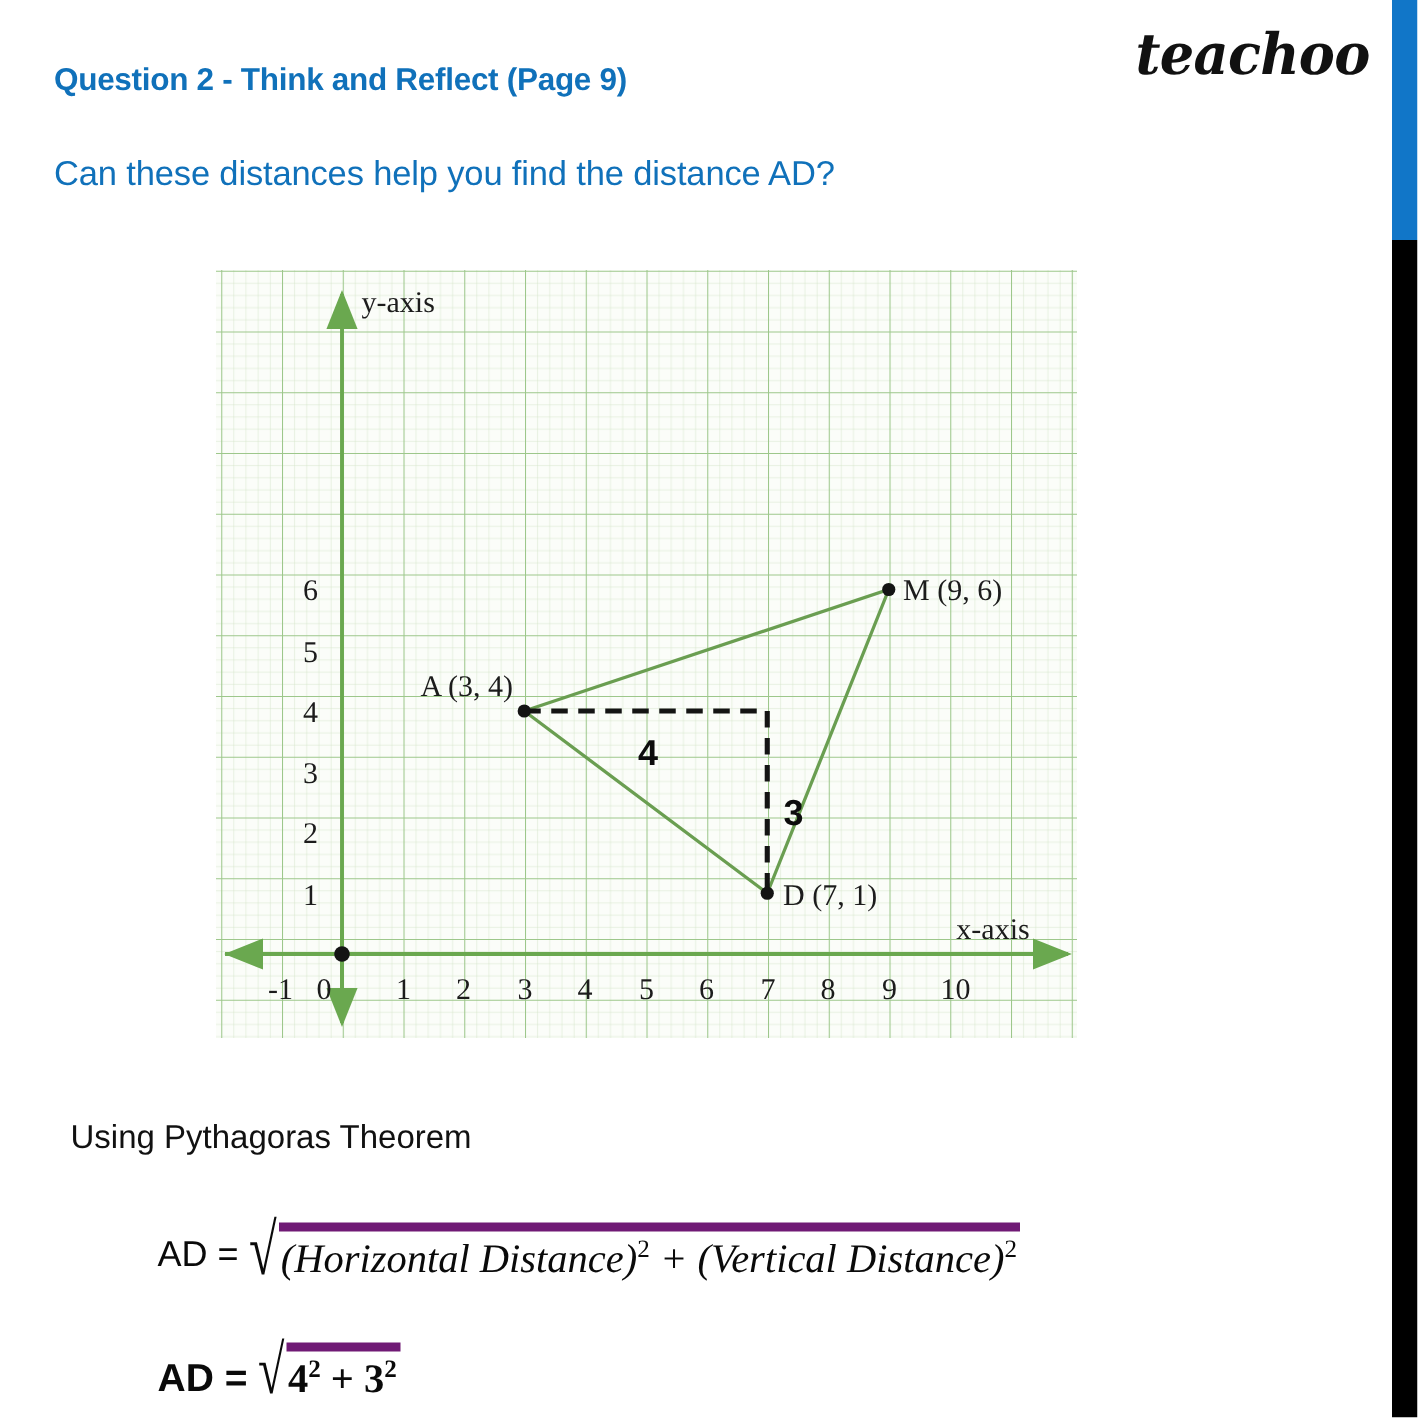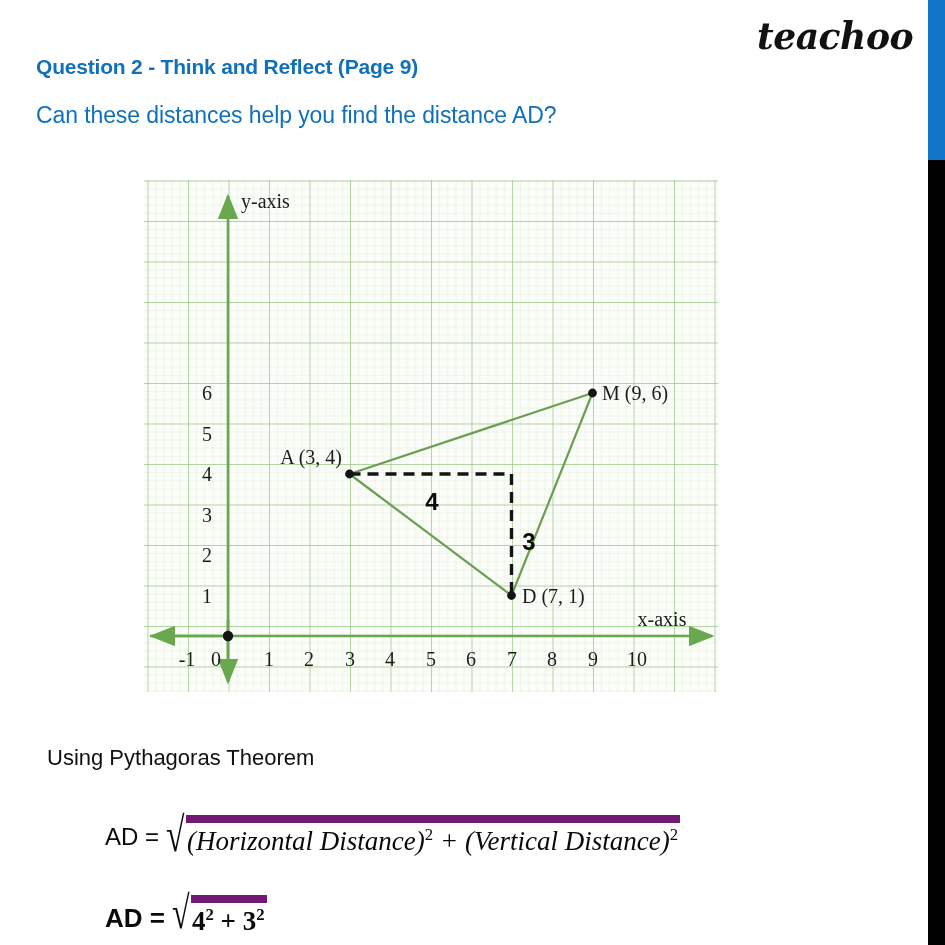--- a/index.html
+++ b/index.html
@@ -30,21 +30,21 @@
     color:#111111;
     transform:scaleX(0.95);
     transform-origin:left top;
     white-space:nowrap;
   }
 
   
   #question-title{
     position:absolute;left:36px;top:42px;
     font-size:21px;font-weight:700;color:#1071BA;
-    letter-spacing:-0.2px;white-space:nowrap;margin-top:13px;
+    letter-spacing:-0.2px;white-space:nowrap;
   }
   #question-subtitle{
     position:absolute;left:36px;top:102px;
     font-size:23px;font-weight:400;color:#1071BA;
     letter-spacing:-0.1px;white-space:nowrap;
   }
 
   
   #graph-figure{
     position:absolute;left:144px;top:180px;width:574px;height:636px;
@@ -81,21 +81,21 @@
   .radical{display:inline-flex;align-items:flex-start;margin-left:7px;}
   .radical-sign{
     font-family:"Liberation Serif", serif;
     font-size:42px;line-height:0.82;
     transform:scaleX(0.8) scaleY(1.15);
     transform-origin:left top;
     display:inline-block;
   }
   #eq2 .radical-sign{font-size:40px;}
   .radicand{
-    border-top:8px solid #701a75;
+    border-top:6px solid #701a75;
     padding:2px 2px 0 1px;
     font-family:"Liberation Serif", serif;
     font-style:italic;
     font-size:27px;
     margin-left:-3px;
     white-space:nowrap;
   }
   #eq2 .radicand{
     font-style:normal;font-weight:700;font-size:27px;
     font-family:"Liberation Serif", serif;

